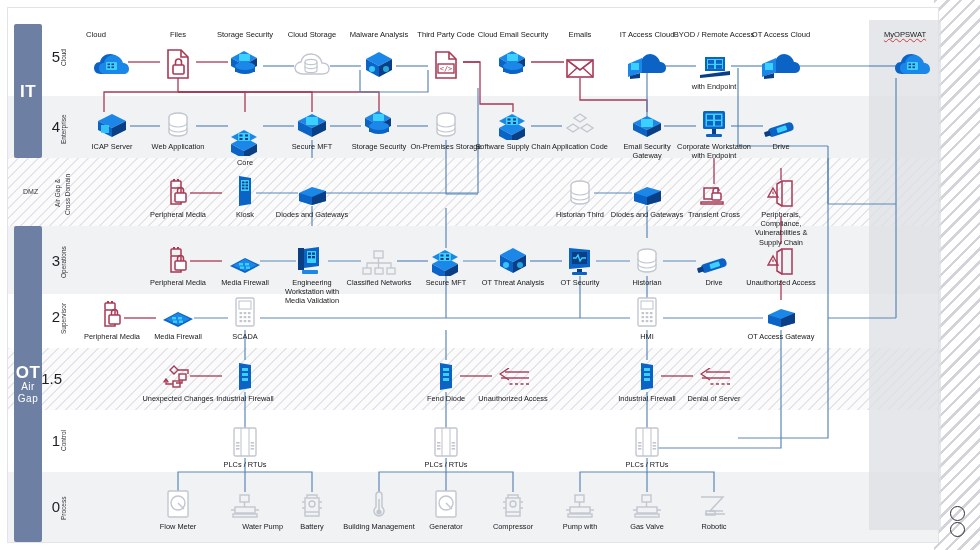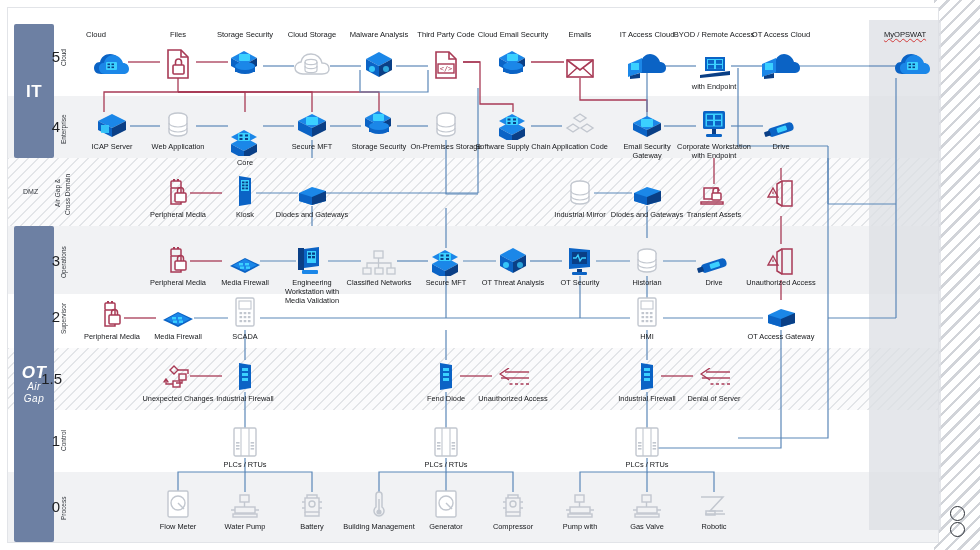--- a/index.html
+++ b/index.html
@@ -23,21 +23,21 @@
   .band{position:absolute;left:0;width:930px;}
   .band.white{background:#ffffff;}
   .band.grey{background:#f1f2f4;}
   .band.hatch{background:
       repeating-linear-gradient(135deg,#e3e5e8 0px,#e3e5e8 1.4px,#fbfbfc 1.4px,#fbfbfc 7px);}
 
   
   .opswat-band{position:absolute;top:12px;width:72px;height:510px;background:#dcdfe4;opacity:.75;}
 
   
-  .pillar{position:absolute;width:40px;background:#6d80a3;border-radius:2px;
+  .pillar{position:absolute;width:28px;background:#6d80a3;border-radius:2px;
     display:flex;flex-direction:column;align-items:center;justify-content:center;
     color:#ffffff;font-weight:bold;letter-spacing:.5px;}
   .pillar .big{font-size:17px;line-height:17px;}
   .pillar .sm{font-size:10px;font-weight:normal;line-height:12px;}
 
   
   .lvlnum{position:absolute;font-size:15px;color:#1d1f23;text-align:right;width:18px;}
   .lvlrot{position:absolute;font-size:6.5px;color:#30343a;
     writing-mode:vertical-rl;transform:rotate(180deg);text-align:center;white-space:nowrap;}
   .dmzlbl{position:absolute;font-size:7px;color:#30343a;}
@@ -71,21 +71,21 @@
     <div class="band white" style="top:286px;height:54px"></div>
     <div class="band hatch" style="top:340px;height:62px"></div>
     <div class="band white" style="top:402px;height:62px"></div>
     <div class="band grey" style="top:464px;height:70px"></div>
 
     <div class="opswat-band" style="left:861px"></div>
 
     <div class="pillar" style="left:6px;top:16px;height:134px;">
       <div class="big">IT</div>
     </div>
-    <div class="pillar" style="left:6px;top:218px;height:316px;font-style:italic;">
+    <div class="pillar" style="left:6px;top:218px;height:316px;">
       <div class="big">OT</div>
       <div class="sm">Air</div>
       <div class="sm">Gap</div>
     </div>
 
     <div class="lvlnum" style="left:34px;top:40px">5</div>
     <div class="lvlrot" style="left:52px;top:36px;height:28px">Cloud</div>
 
     <div class="lvlnum" style="left:34px;top:110px">4</div>
     <div class="lvlrot" style="left:52px;top:100px;height:42px">Enterprise</div>
@@ -572,52 +572,53 @@
           <div class="cap">Diodes and Gateways</div>
         </div>
         <div class="node" style="left: 572px; top: 166px;">
           <div class="ic">
             <svg width="28" height="30" viewBox="0 0 28 30">
               <ellipse cx="14" cy="7" rx="9" ry="4" fill="#fff" stroke="#c2c7cf" stroke-width="1.4"></ellipse>
               <path d="M5 7v15c0 2.2 4 4 9 4s9-1.8 9-4V7" fill="#fff" stroke="#c2c7cf" stroke-width="1.4"></path>
               <path d="M5 13c0 2.2 4 4 9 4s9-1.8 9-4M5 18c0 2.2 4 4 9 4s9-1.8 9-4" fill="none" stroke="#c2c7cf" stroke-width="1.2"></path>
             </svg>
           </div>
-          <div class="cap">Industrial Mirror</div>
+          <div class="cap">Historian Third</div>
         </div>
         <div class="node" style="left: 639px; top: 166px;">
           <div class="ic">
             <svg width="34" height="24" viewBox="0 0 34 24">
               <polygon points="4,9 17,3 31,7 31,17 17,21 4,17" fill="#1b87e8"></polygon>
               <polygon points="4,9 17,13 17,21 4,17" fill="#0b63c5"></polygon>
               <polygon points="31,7 17,13 17,21 31,17" fill="#0a3f86"></polygon>
             </svg>
           </div>
           <div class="cap">Diodes and Gateways</div>
         </div>
         <div class="node" style="left: 706px; top: 166px;">
           <div class="ic">
             <svg width="30" height="24" viewBox="0 0 30 24">
               <path d="M5 4h14v11H5z" fill="none" stroke="#a83a55" stroke-width="1.5"></path>
               <path d="M2 18h22v2H2z" fill="none" stroke="#a83a55" stroke-width="1.5"></path>
               <path d="M14 10v-3a3 3 0 0 1 6 0" fill="none" stroke="#a83a55" stroke-width="1.5"></path>
               <rect x="13" y="9" width="9" height="7" rx="1" fill="#fff" stroke="#a83a55" stroke-width="1.5"></rect>
             </svg>
           </div>
-          <div class="cap">Transient Assets</div>
+          <div class="cap">Transient Cross</div>
         </div>
         <div class="node" style="left: 773px; top: 166px;">
           <div class="ic">
             <svg width="30" height="30" viewBox="0 0 30 30">
               <path d="M16 3h10v25H16z" fill="none" stroke="#a83a55" stroke-width="1.5"></path>
               <path d="M16 3 L11 6 L11 25 L16 28" fill="none" stroke="#a83a55" stroke-width="1.5"></path>
               <polygon points="7,10 12,19 2,19" fill="none" stroke="#a83a55" stroke-width="1.4"></polygon>
               <path d="M7 13.5v2.5" stroke="#a83a55" stroke-width="1.2"></path>
             </svg>
           </div>
+          <div class="cap">Peripherals, Compliance, Vulnerabilities &amp; Supply Chain</div>
         </div>
         <div class="node" style="left: 170px; top: 234px;">
           <div class="ic">
             <svg width="26" height="30" viewBox="0 0 26 30">
               <rect x="6" y="3" width="10" height="7" rx="1" fill="none" stroke="#a83a55" stroke-width="1.5"></rect>
               <rect x="8" y="1" width="2" height="2" fill="#a83a55"></rect>
               <rect x="12" y="1" width="2" height="2" fill="#a83a55"></rect>
               <path d="M6 10v16h10V10" fill="none" stroke="#a83a55" stroke-width="1.5"></path>
               <rect x="10" y="15" width="11" height="9" rx="1" fill="#fff" stroke="#a83a55" stroke-width="1.5"></rect>
               <path d="M12.5 15v-2.5a3 3 0 0 1 6 0V15" fill="none" stroke="#a83a55" stroke-width="1.5"></path>
@@ -959,21 +960,21 @@
         <div class="node" style="left: 170px; top: 478px;">
           <div class="ic">
             <svg width="28" height="32" viewBox="0 0 28 32">
               <rect x="4" y="3" width="20" height="26" rx="1.4" fill="#fff" stroke="#c2c7cf" stroke-width="1.4"></rect>
               <circle cx="14" cy="15" r="7" fill="none" stroke="#c2c7cf" stroke-width="1.4"></circle>
               <path d="M14 15 L20 21" stroke="#c2c7cf" stroke-width="1.4"></path>
             </svg>
           </div>
           <div class="cap">Flow Meter</div>
         </div>
-        <div class="node" style="left: 237px; top: 478px;">
+        <div class="node" style="left: 237px; top: 478px; text-align: right;">
           <div class="ic">
             <svg width="34" height="28" viewBox="0 0 34 28">
               <g fill="none" stroke="#c2c7cf" stroke-width="1.4">
                 <rect x="12" y="3" width="9" height="7"></rect>
                 <path d="M16.5 10v5"></path>
                 <rect x="7" y="15" width="20" height="6"></rect>
                 <path d="M3 18h4M27 18h4"></path>
                 <rect x="5" y="22" width="24" height="3"></rect>
               </g>
             </svg>

